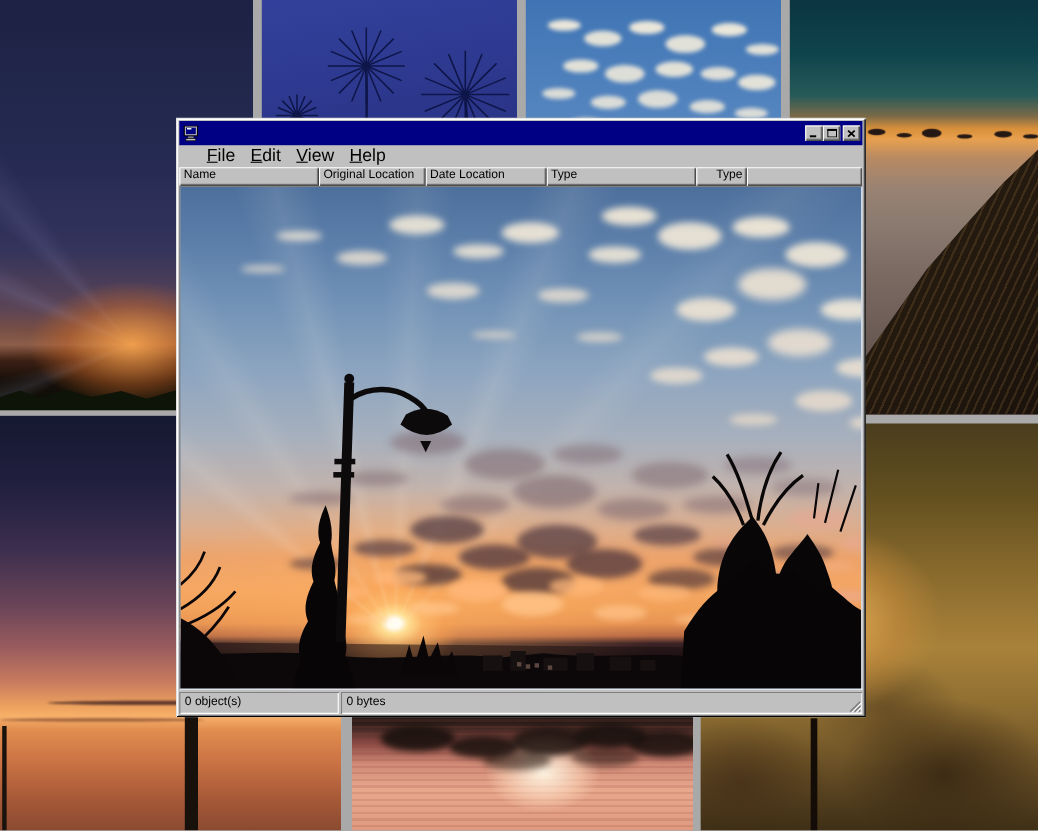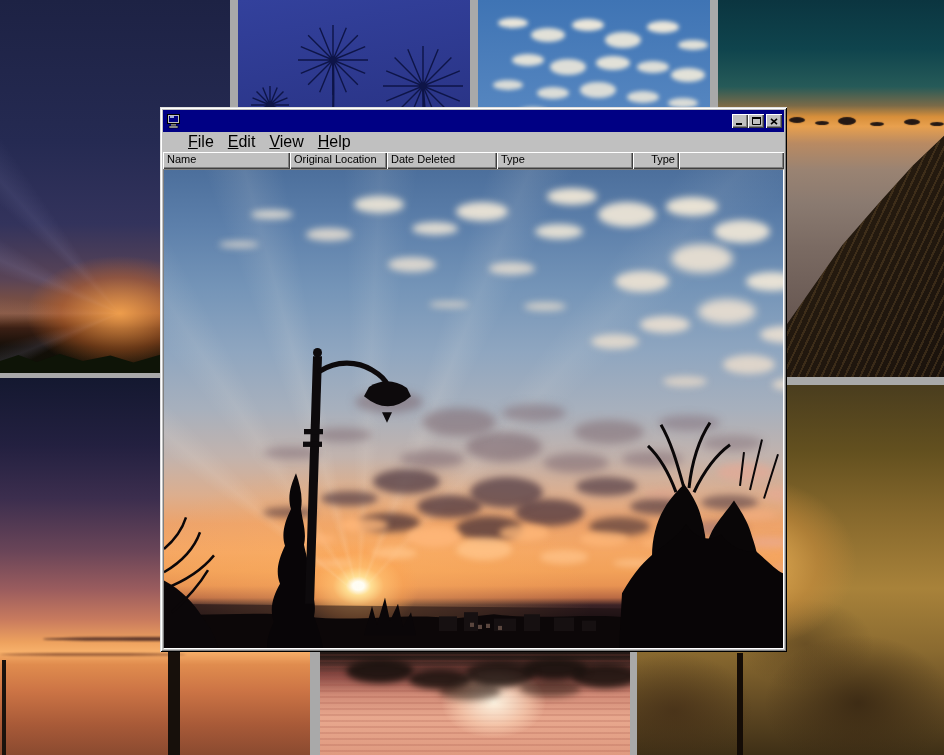--- a/index.html
+++ b/index.html
@@ -188,21 +188,21 @@
   <div class="menubar">
     <span class="menu-item"><u>F</u>ile</span>
     <span class="menu-item"><u>E</u>dit</span>
     <span class="menu-item"><u>V</u>iew</span>
     <span class="menu-item"><u>H</u>elp</span>
   </div>
 
   <div class="headerrow">
     <div class="hcell hc-name">Name</div>
     <div class="hcell hc-loc">Original Location</div>
-    <div class="hcell hc-date">Date Deleted</div>
+    <div class="hcell hc-date">Date Location</div>
     <div class="hcell hc-type">Type</div>
     <div class="hcell hc-size">Type</div>
     <div class="hcell hc-fill"></div>
   </div>
 
   <div class="content">
     <div class="photo">
       <div class="rays"></div>
       <span class="cl cl-white"></span>
       <span class="cl cl-mid"></span>
@@ -254,14 +254,22 @@
           <rect x="139" y="258" width="19" height="5"></rect>
           <path d="M156,191 C172,181 193,181 208,190 C217,195 222,200 224,205" stroke="#0d0a0c" stroke-width="5" fill="none" stroke-linecap="round"></path>
           <rect x="221" y="202" width="5" height="7"></rect>
           <path d="M205,206 Q224,195 243,207 L247,215 Q224,234 200,215 Z"></path>
           <path d="M218,230 L228,230 L223,240 Z"></path>
         </g>
       </svg>
     </div>
   </div>
 
+  <div class="statusbar">
+    <div class="spanel sp-objects">0 object(s)</div>
+    <div class="spanel sp-bytes">0 bytes</div>
+    <svg class="grip" viewBox="0 0 13 13">
+      <path d="M12 3 L3 12 M12 7 L7 12 M12 11 L11 12" stroke="#808080" stroke-width="1.6"></path>
+      <path d="M13 4 L4 13 M13 8 L8 13 M13 12 L12 13" stroke="#fff" stroke-width="1"></path>
+    </svg>
+  </div>
 
 </div>
 
 </body></html>

